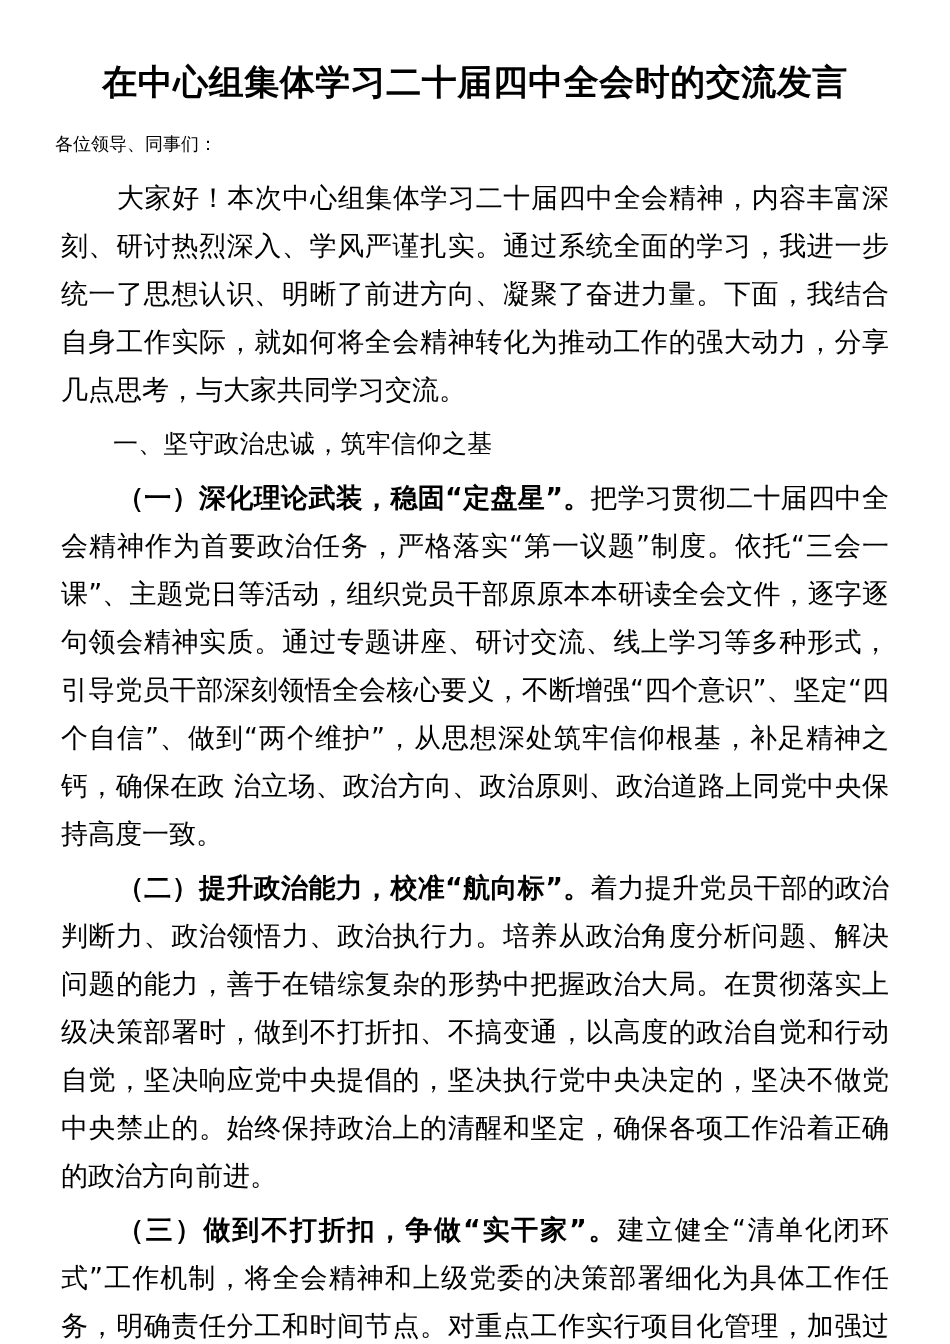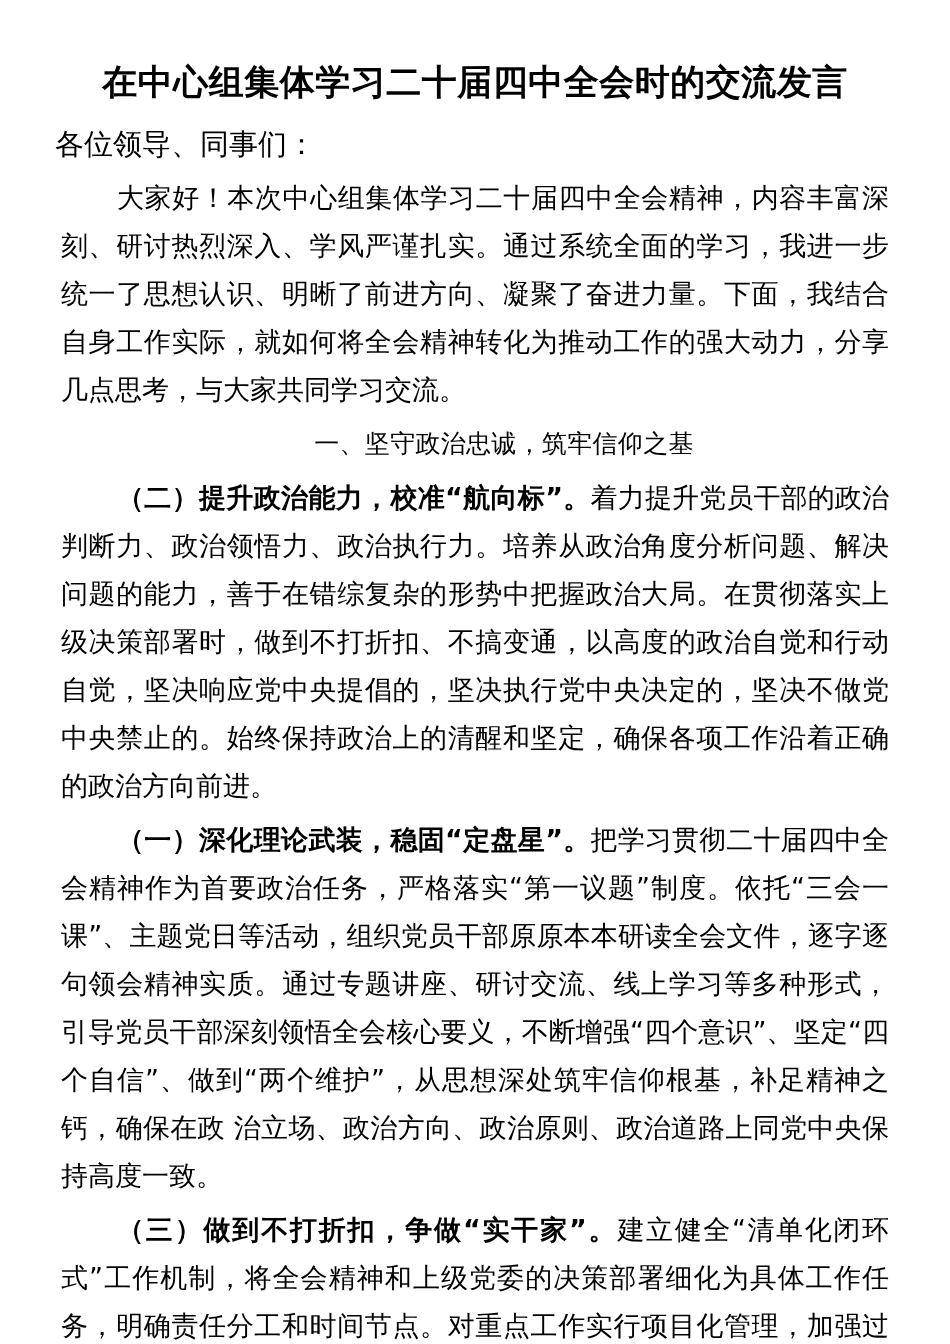--- a/index.html
+++ b/index.html
@@ -37,21 +37,21 @@
     line-height: 48px;
     text-align: center;
     letter-spacing: 0.5px;
     margin: 0;
     padding-top: 58px;
     padding-bottom: 0px;
     white-space: nowrap;
   }
   
   .salutation {
-    font-size: 29px;
+    font-size: 18px;
     font-weight: 400;
     line-height: 48px;
     margin: 0;
     padding-top: 14px;
     text-align: left;
   }
   
   .para {
     font-size: 27px;
     font-weight: 400;
@@ -63,21 +63,21 @@
     text-indent: 56px;
     word-break: break-all;
   }
   
   .h1-sec {
     font-size: 25px;
     font-weight: 400;
     line-height: 48px;
     margin: 0;
     text-indent: 58px;
-    text-align: center;
+    text-align: left;
     letter-spacing: 0.3px;
   }
   
   .para .lead {
     font-weight: 700;
     letter-spacing: 0.2px;
   }
 </style>
 </head>
 <body>
@@ -86,20 +86,20 @@
   <div class="doc-body">
 
     <h1 class="doc-title">在中心组集体学习二十届四中全会时的交流发言</h1>
 
     <p class="salutation">各位领导、同事们：</p>
 
     <p class="para">大家好！本次中心组集体学习二十届四中全会精神，内容丰富深刻、研讨热烈深入、学风严谨扎实。通过系统全面的学习，我进一步统一了思想认识、明晰了前进方向、凝聚了奋进力量。下面，我结合自身工作实际，就如何将全会精神转化为推动工作的强大动力，分享几点思考，与大家共同学习交流。</p>
 
     <p class="h1-sec">一、坚守政治忠诚，筑牢信仰之基</p>
 
+    <p class="para"><span class="lead">（一）深化理论武装，稳固“定盘星”。</span><span>把学习贯彻二十届四中全会精神作为首要政治任务，严格落实“第一议题”制度。依托“三会一课”、主题党日等活动，组织党员干部原原本本研读全会文件，逐字逐句领会精神实质。通过专题讲座、研讨交流、线上学习等多种形式，引导党员干部深刻领悟全会核心要义，不断增强“四个意识”、坚定“四个自信”、做到“两个维护”，从思想深处筑牢信仰根基，补足精神之钙，确保在政 治立场、政治方向、政治原则、政治道路上同党中央保持高度一致。</span></p>
+
     <p class="para"><span class="lead">（二）提升政治能力，校准“航向标”。</span><span>着力提升党员干部的政治判断力、政治领悟力、政治执行力。培养从政治角度分析问题、解决问题的能力，善于在错综复杂的形势中把握政治大局。在贯彻落实上级决策部署时，做到不打折扣、不搞变通，以高度的政治自觉和行动自觉，坚决响应党中央提倡的，坚决执行党中央决定的，坚决不做党中央禁止的。始终保持政治上的清醒和坚定，确保各项工作沿着正确的政治方向前进。</span></p>
-
-    <p class="para"><span class="lead">（一）深化理论武装，稳固“定盘星”。</span><span>把学习贯彻二十届四中全会精神作为首要政治任务，严格落实“第一议题”制度。依托“三会一课”、主题党日等活动，组织党员干部原原本本研读全会文件，逐字逐句领会精神实质。通过专题讲座、研讨交流、线上学习等多种形式，引导党员干部深刻领悟全会核心要义，不断增强“四个意识”、坚定“四个自信”、做到“两个维护”，从思想深处筑牢信仰根基，补足精神之钙，确保在政 治立场、政治方向、政治原则、政治道路上同党中央保持高度一致。</span></p>
 
     <p class="para"><span class="lead">（三）做到不打折扣，争做“实干家”。</span><span>建立健全“清单化闭环式”工作机制，将全会精神和上级党委的决策部署细化为具体工作任务，明确责任分工和时间节点。对重点工作实行项目化管理，加强过程监控和考核</span></p>
 
   </div>
 </div>
 
 </body></html>

